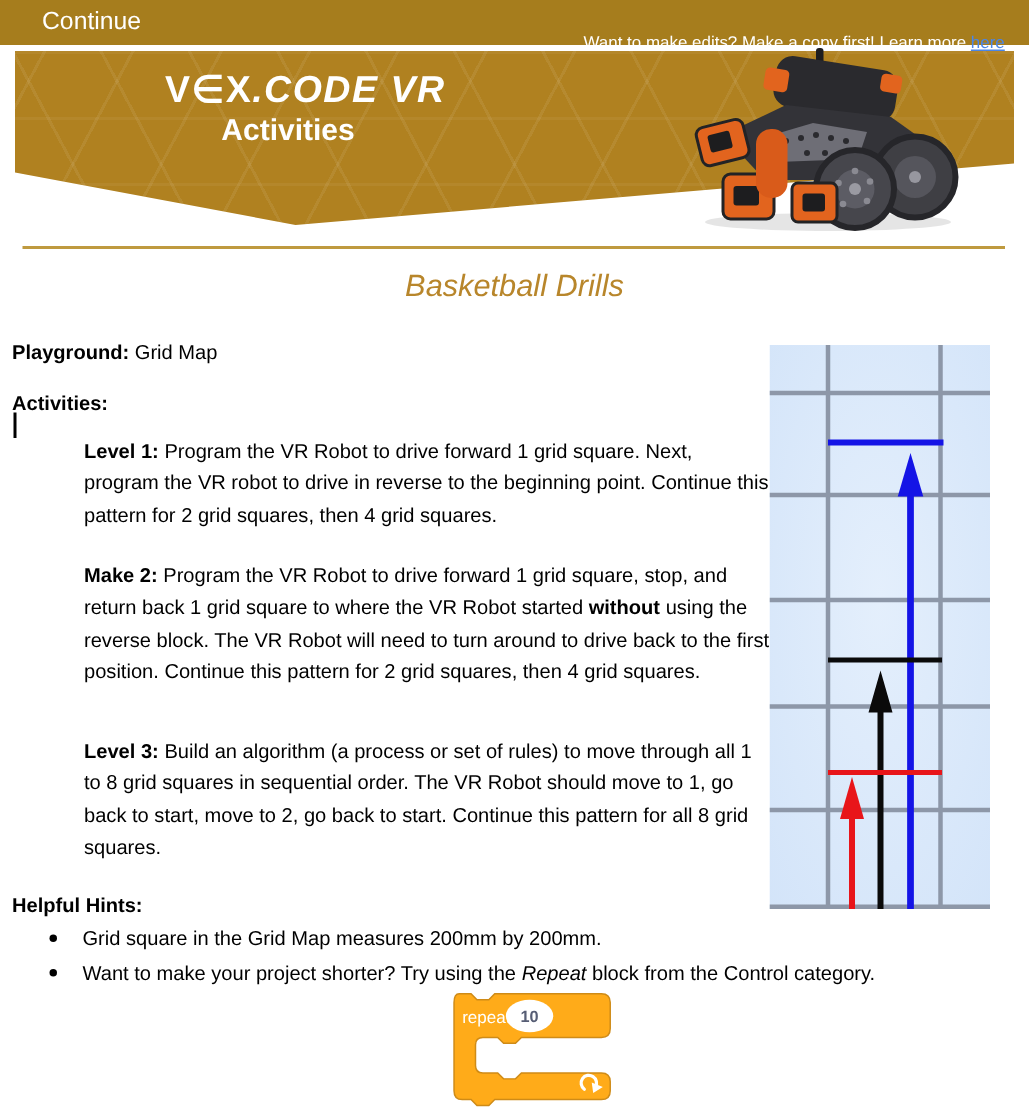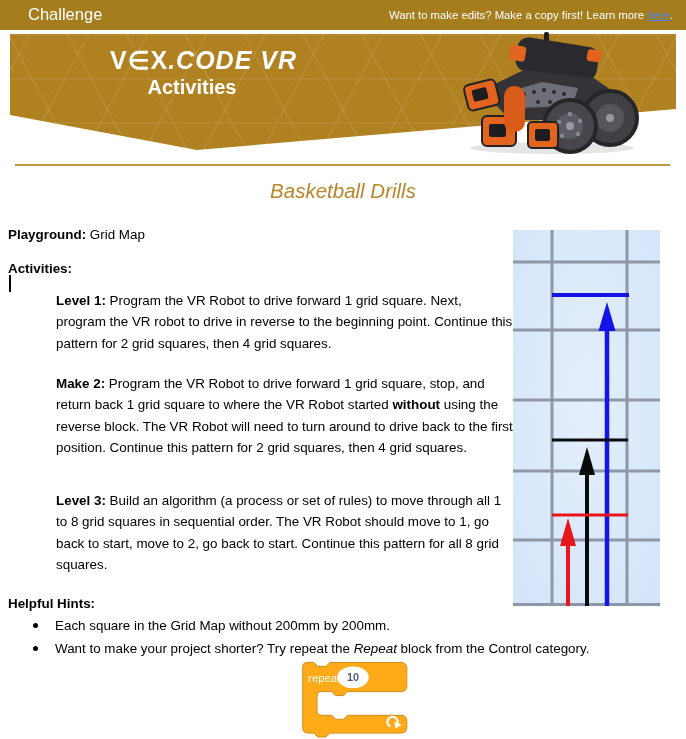--- a/index.html
+++ b/index.html
@@ -2,21 +2,21 @@
 <html><head>
 <meta charset="utf-8">
 <style>
   html,body{margin:0;padding:0;background:#fff;}
   .page{position:relative;width:686px;height:739px;background:#ffffff;overflow:hidden;
         font-family:"Liberation Sans",sans-serif;color:#000;}
 
   
   .topbar{position:absolute;left:0;top:0;width:686px;height:30px;background:#a67d1d;}
   .topbar-title{position:absolute;left:28px;top:5px;font-size:16.5px;color:#ffffff;}
-  .topbar-notice{position:absolute;right:13px;top:9px;font-size:11.3px;color:#ffffff;white-space:nowrap;}
+  .topbar-notice{position:absolute;right:13px;top:23px;font-size:11.3px;color:#ffffff;white-space:nowrap;}
   .topbar-notice a{color:#4a86e8;text-decoration:underline;cursor:pointer;}
 
   
   .banner{position:absolute;left:10px;top:34px;width:666px;height:116px;
     background:
       repeating-linear-gradient(62deg, rgba(255,255,255,0.07) 0 2px, rgba(255,255,255,0) 2px 52px),
       repeating-linear-gradient(-62deg, rgba(255,255,255,0.07) 0 2px, rgba(255,255,255,0) 2px 52px),
       repeating-linear-gradient(180deg, rgba(255,255,255,0.05) 0 2px, rgba(255,255,255,0) 2px 44px),
       #b08120;
     clip-path:polygon(0 0,100% 0,100% 75px,187px 116px,0 81px);}
@@ -50,21 +50,21 @@
 
   .grid-figure{position:absolute;left:513px;top:230px;width:147px;height:376px;}
   .repeat-block{position:absolute;left:302px;top:662px;width:106px;height:76px;}
 </style>
 </head>
 <body>
 
 <div class="page">
 
   <div class="topbar">
-    <div class="topbar-title">Challenge</div>
+    <div class="topbar-title">Continue</div>
     <div class="topbar-notice"><span>Want to make edits? Make a copy first! Learn more </span><a>here</a><span>.</span></div>
   </div>
 
   <div class="banner">
     <div class="logo-wrap">
       <div class="logo-line"><span class="lg-vex">V∈X</span><span class="lg-code">.CODE</span><span class="lg-vr"> VR</span></div>
       <div class="logo-sub">Activities</div>
     </div>
   </div>
 
@@ -130,25 +130,25 @@
     <p class="p-level p-l1"><b>Level 1:</b><span> Program the VR Robot to drive forward 1 grid square. Next, program the VR robot to drive in reverse to the beginning point. Continue this pattern for 2 grid squares, then 4 grid squares.</span></p>
 
     <p class="p-level p-l2"><b>Make 2:</b><span> Program the VR Robot to drive forward 1 grid square, stop, and return back 1 grid square to where the VR Robot started </span><b>without</b><span> using the reverse block. The VR Robot will need to turn around to drive back to the first position. Continue this pattern for 2 grid squares, then 4 grid squares.</span></p>
 
     <p class="p-level p-l3"><b>Level 3:</b><span> Build an algorithm (a process or set of rules) to move through all 1 to 8 grid squares in sequential order. The VR Robot should move to 1, go back to start, move to 2, go back to start. Continue this pattern for all 8 grid squares.</span></p>
 
     <p class="p-hints"><b>Helpful Hints:</b></p>
 
     <div class="bullet-row b1">
       <span class="bullet-dot"></span>
-      <span class="bullet-text">Each square in the Grid Map without 200mm by 200mm.</span>
+      <span class="bullet-text">Grid square in the Grid Map measures 200mm by 200mm.</span>
     </div>
     <div class="bullet-row b2">
       <span class="bullet-dot"></span>
-      <span class="bullet-text"><span>Want to make your project shorter? Try repeat the </span><i>Repeat</i><span> block from the Control category.</span></span>
+      <span class="bullet-text"><span>Want to make your project shorter? Try using the </span><i>Repeat</i><span> block from the Control category.</span></span>
     </div>
   </div>
 
   <svg class="grid-figure" viewBox="0 0 147 376">
     <defs>
       <radialGradient id="gbg" cx="50%" cy="45%" r="75%">
         <stop offset="0%" stop-color="#e4effc"></stop>
         <stop offset="100%" stop-color="#d3e4f9"></stop>
       </radialGradient>
     </defs>

